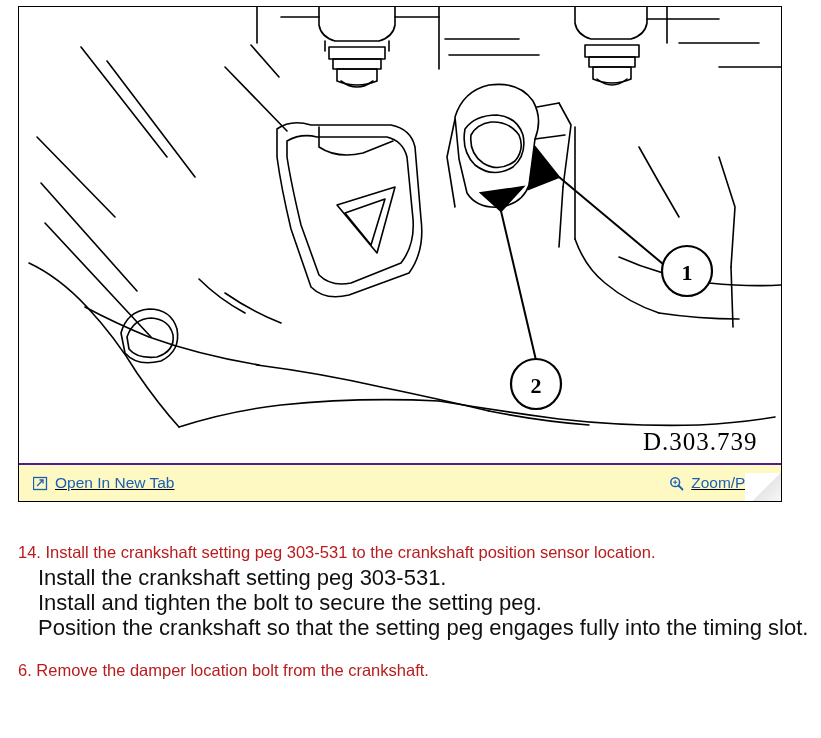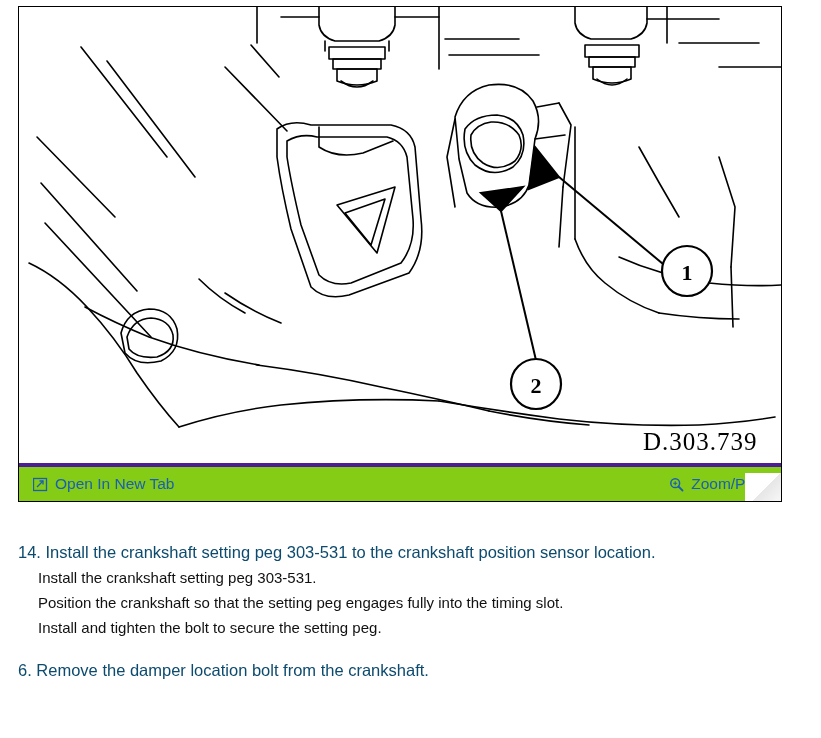--- a/index.html
+++ b/index.html
@@ -36,27 +36,28 @@
   }
   .figure-image svg {
     display: block;
   }
   .figure-toolbar {
     position: absolute;
     left: 0;
     right: 0;
     bottom: 0;
     height: 38px;
-    border-top: 4px solid #4c1d95;
-    background: #84cc16;
+    border-top: 2px solid #4c1d95;
+    background: #fef9c3;
     display: flex;
     align-items: center;
     justify-content: space-between;
     padding: 0 14px;
     box-sizing: border-box;
+    text-decoration: underline;
   }
   .tool-link {
     display: inline-flex;
     align-items: center;
     gap: 7px;
     color: #1a5fb4;
     font-size: 15.5px;
     text-decoration: none;
     cursor: pointer;
     line-height: 1;
@@ -72,28 +73,28 @@
   .steps {
     position: absolute;
     left: 18px;
     top: 540px;
     width: 770px;
     color: #1a1a1a;
   }
   .step {
     font-size: 16.5px;
     line-height: 25px;
-    color: #0c4a6e;
+    color: #b91c1c;
     white-space: nowrap;
   }
   .step-num {
     display: inline-block;
   }
   .substep {
-    font-size: 15px;
+    font-size: 22px;
     line-height: 25px;
     padding-left: 20px;
     color: #111111;
     white-space: nowrap;
   }
   .step-gap { height: 18px; }
   .corner-fold {
     position: absolute;
     right: 0;
     bottom: 0;
@@ -236,22 +237,22 @@
 
     <div class="corner-fold"></div>
   </div>
 
   <div class="steps">
     <div class="step">
       <span class="step-num">14.</span>
       <span>Install the crankshaft setting peg 303-531 to the crankshaft position sensor location.</span>
     </div>
     <div class="substep">Install the crankshaft setting peg 303-531.</div>
+    <div class="substep">Install and tighten the bolt to secure the setting peg.</div>
     <div class="substep">Position the crankshaft so that the setting peg engages fully into the timing slot.</div>
-    <div class="substep">Install and tighten the bolt to secure the setting peg.</div>
 
     <div class="step-gap"></div>
 
     <div class="step">
       <span class="step-num">6.</span>
       <span>Remove the damper location bolt from the crankshaft.</span>
     </div>
   </div>
 
 </div>

